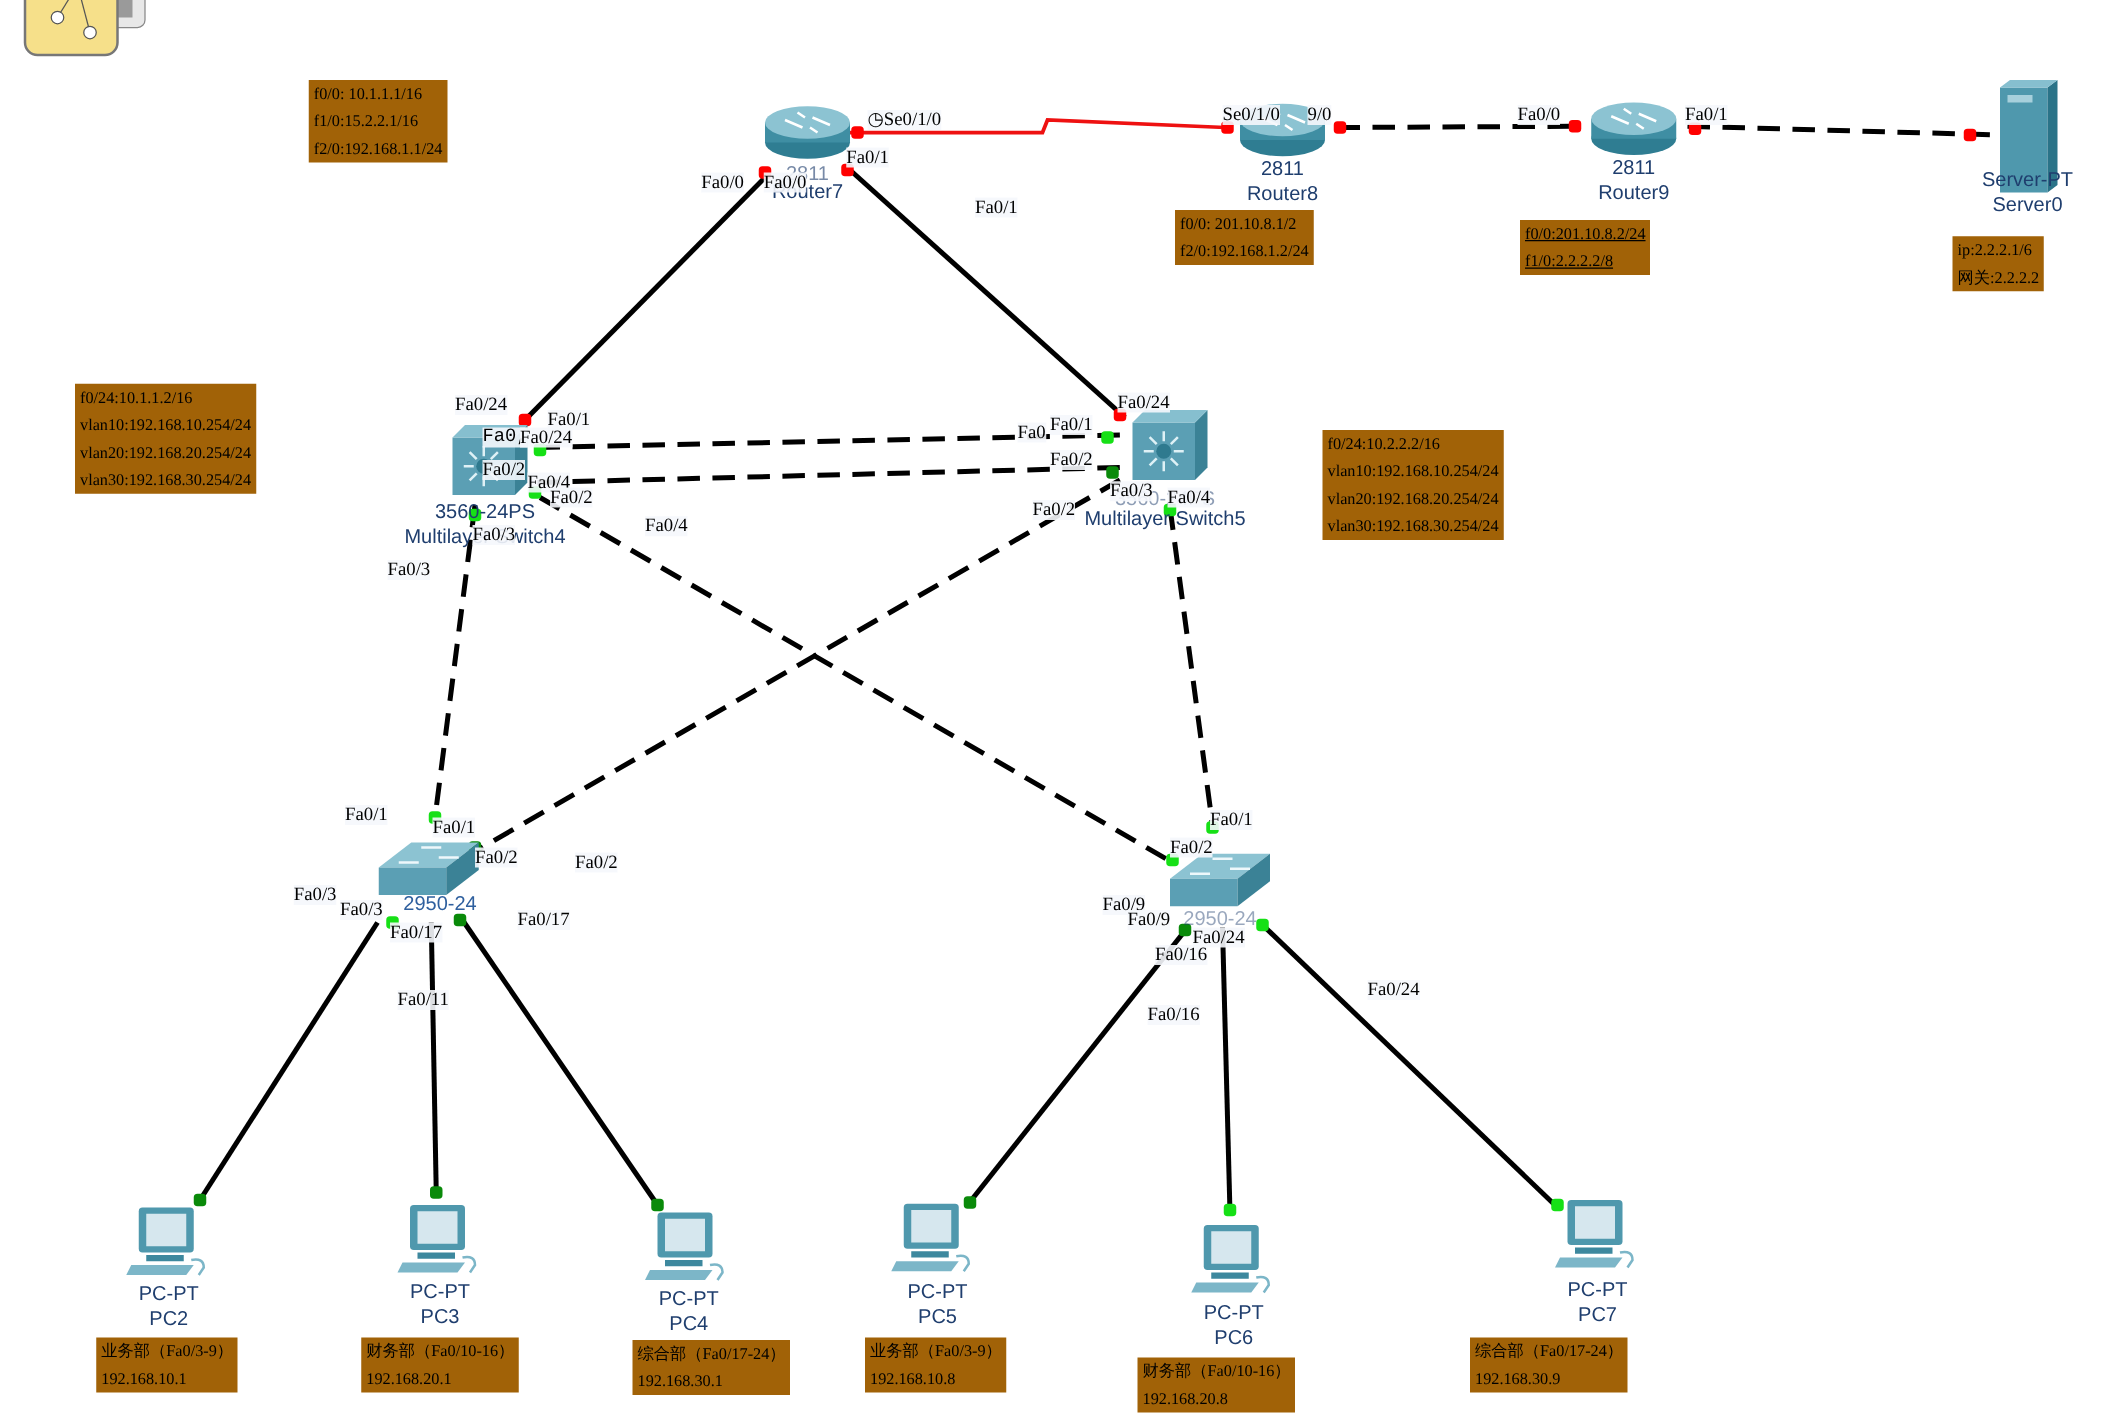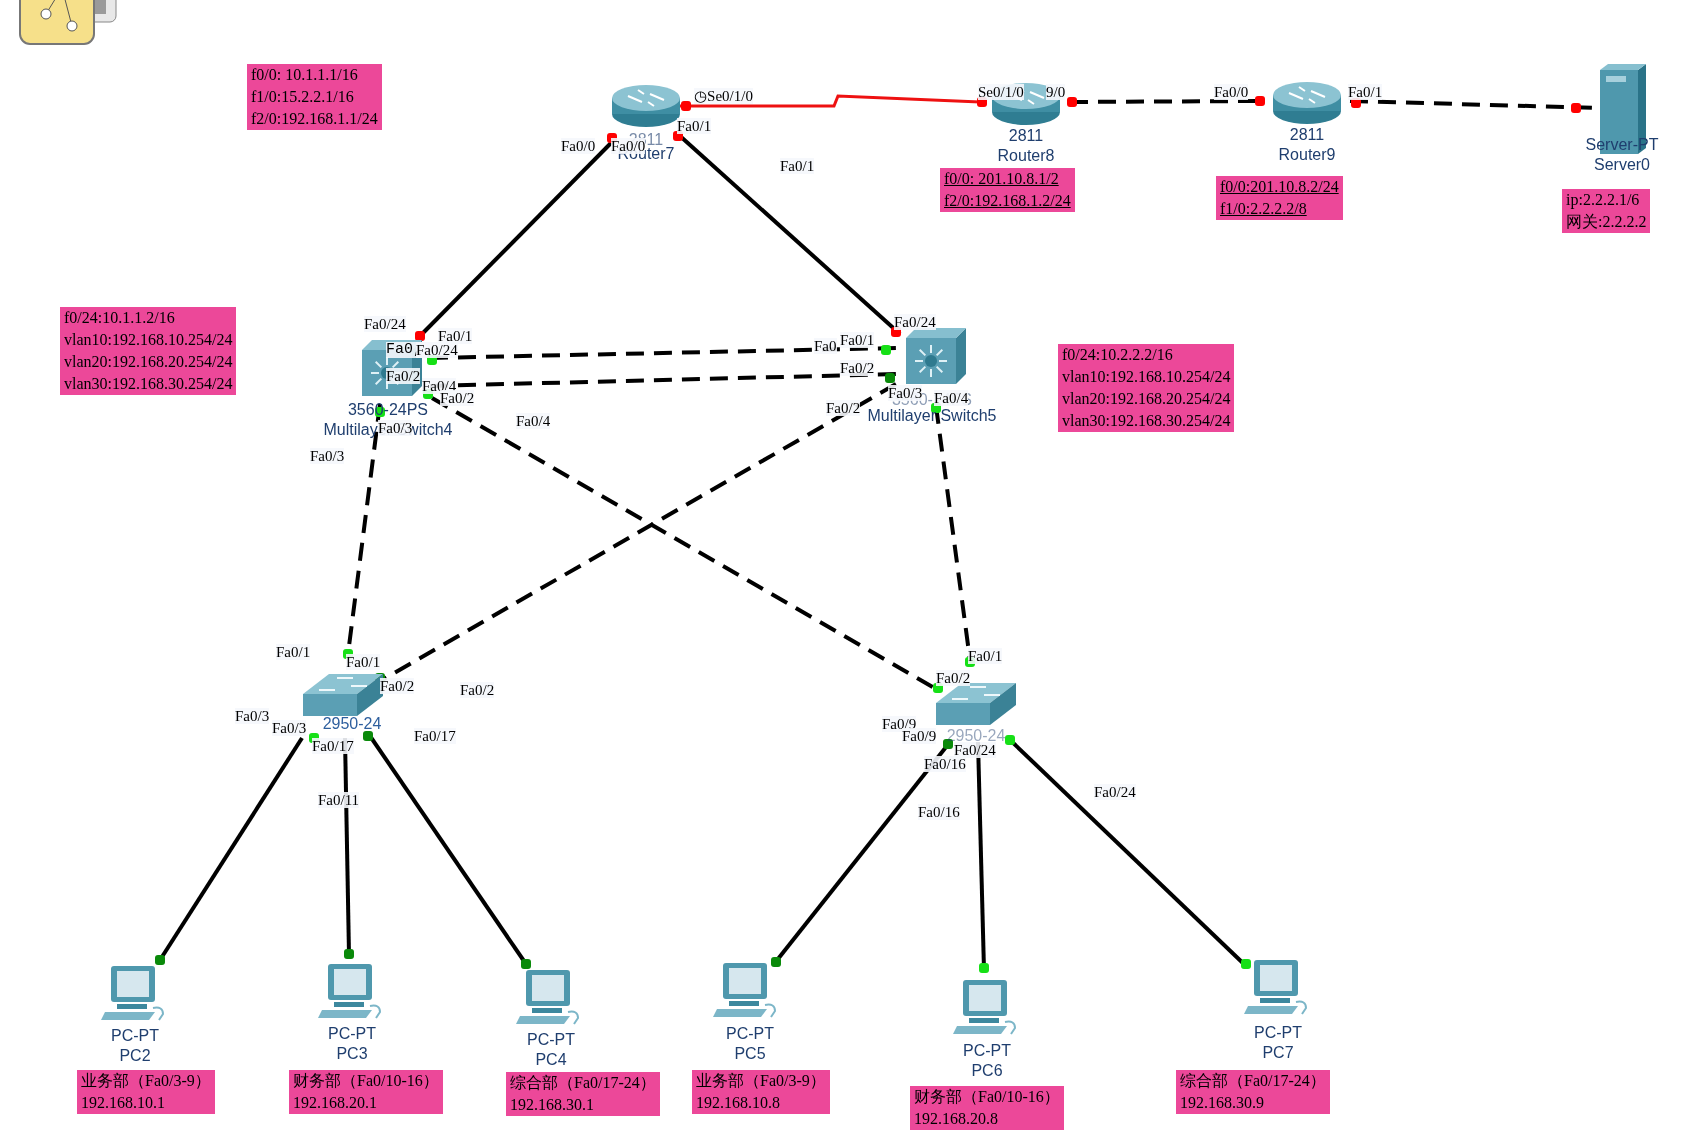--- a/index.html
+++ b/index.html
@@ -1,20 +1,20 @@
 <!DOCTYPE html>
 <html><head>
 <meta charset="utf-8">
 <style>
   html, body { margin:0; padding:0; background:#ffffff; }
   body { width:1687px; height:1132px; position:relative; overflow:hidden;
          font-family:"DejaVu Sans", sans-serif; }
   #canvas { position:absolute; left:0; top:0; }
-  .note { position:absolute; background:#ec4899; font-family:"Liberation Serif", serif;
-          font-size:16px; line-height:22px; color:#000; padding:0 4px; white-space:pre; }
+  .note { position:absolute; background:#a16207; font-family:"Liberation Serif", serif;
+          font-size:13px; line-height:22px; color:#000; padding:0 4px; white-space:pre; }
   .plabel { position:absolute; font-family:"Liberation Serif", serif; font-size:15px;
             color:#000; background:rgba(245,247,252,0.9); white-space:nowrap; line-height:16px; }
   .devlabel { position:absolute; text-align:center; font-family:"Liberation Sans", sans-serif;
               font-size:16px; line-height:20px; color:#1f3e6e; white-space:nowrap; transform:translateX(-50%); }
   .devlabel .model { color:#1f3e6e; }
   .logo { position:absolute; left:16px; top:-8px; }
 </style>
 </head>
 <body>
 
@@ -188,21 +188,21 @@
     <rect x="4" y="-10" width="74" height="62" rx="10" fill="#f6e08a" stroke="#777" stroke-width="2"></rect>
     <line x1="46" y1="-4" x2="30" y2="22" stroke="#555"></line>
     <line x1="46" y1="-4" x2="56" y2="34" stroke="#555"></line>
     <circle cx="30" cy="22" r="5" fill="#fff" stroke="#555"></circle>
     <circle cx="56" cy="34" r="5" fill="#fff" stroke="#555"></circle>
     <circle cx="46" cy="-2" r="4" fill="#fff" stroke="#555"></circle>
   </svg>
 </div>
 
 <div class="note" style="left:247px;top:64px;"><div>f0/0: 10.1.1.1/16</div><div>f1/0:15.2.2.1/16</div><div>f2/0:192.168.1.1/24</div></div>
-<div class="note" style="left:940px;top:168px;text-decoration:underline;"><div>f0/0: 201.10.8.1/2</div><div>f2/0:192.168.1.2/24</div></div>
+<div class="note" style="left:940px;top:168px;"><div>f0/0: 201.10.8.1/2</div><div>f2/0:192.168.1.2/24</div></div>
 <div class="note" style="left:1216px;top:176px;text-decoration:underline;"><div>f0/0:201.10.8.2/24</div><div>f1/0:2.2.2.2/8</div></div>
 <div class="note" style="left:1562px;top:189px;"><div>ip:2.2.2.1/6</div><div>网关:2.2.2.2</div></div>
 <div class="note" style="left:60px;top:307px;"><div>f0/24:10.1.1.2/16</div><div>vlan10:192.168.10.254/24</div><div>vlan20:192.168.20.254/24</div><div>vlan30:192.168.30.254/24</div></div>
 <div class="note" style="left:1058px;top:344px;"><div>f0/24:10.2.2.2/16</div><div>vlan10:192.168.10.254/24</div><div>vlan20:192.168.20.254/24</div><div>vlan30:192.168.30.254/24</div></div>
 <div class="note" style="left:77px;top:1070px;"><div>业务部（Fa0/3-9）</div><div>192.168.10.1</div></div>
 <div class="note" style="left:289px;top:1070px;"><div>财务部（Fa0/10-16）</div><div>192.168.20.1</div></div>
 <div class="note" style="left:506px;top:1072px;"><div>综合部（Fa0/17-24）</div><div>192.168.30.1</div></div>
 <div class="note" style="left:692px;top:1070px;"><div>业务部（Fa0/3-9）</div><div>192.168.10.8</div></div>
 <div class="note" style="left:910px;top:1086px;"><div>财务部（Fa0/10-16）</div><div>192.168.20.8</div></div>
 <div class="note" style="left:1176px;top:1070px;"><div>综合部（Fa0/17-24）</div><div>192.168.30.9</div></div>

